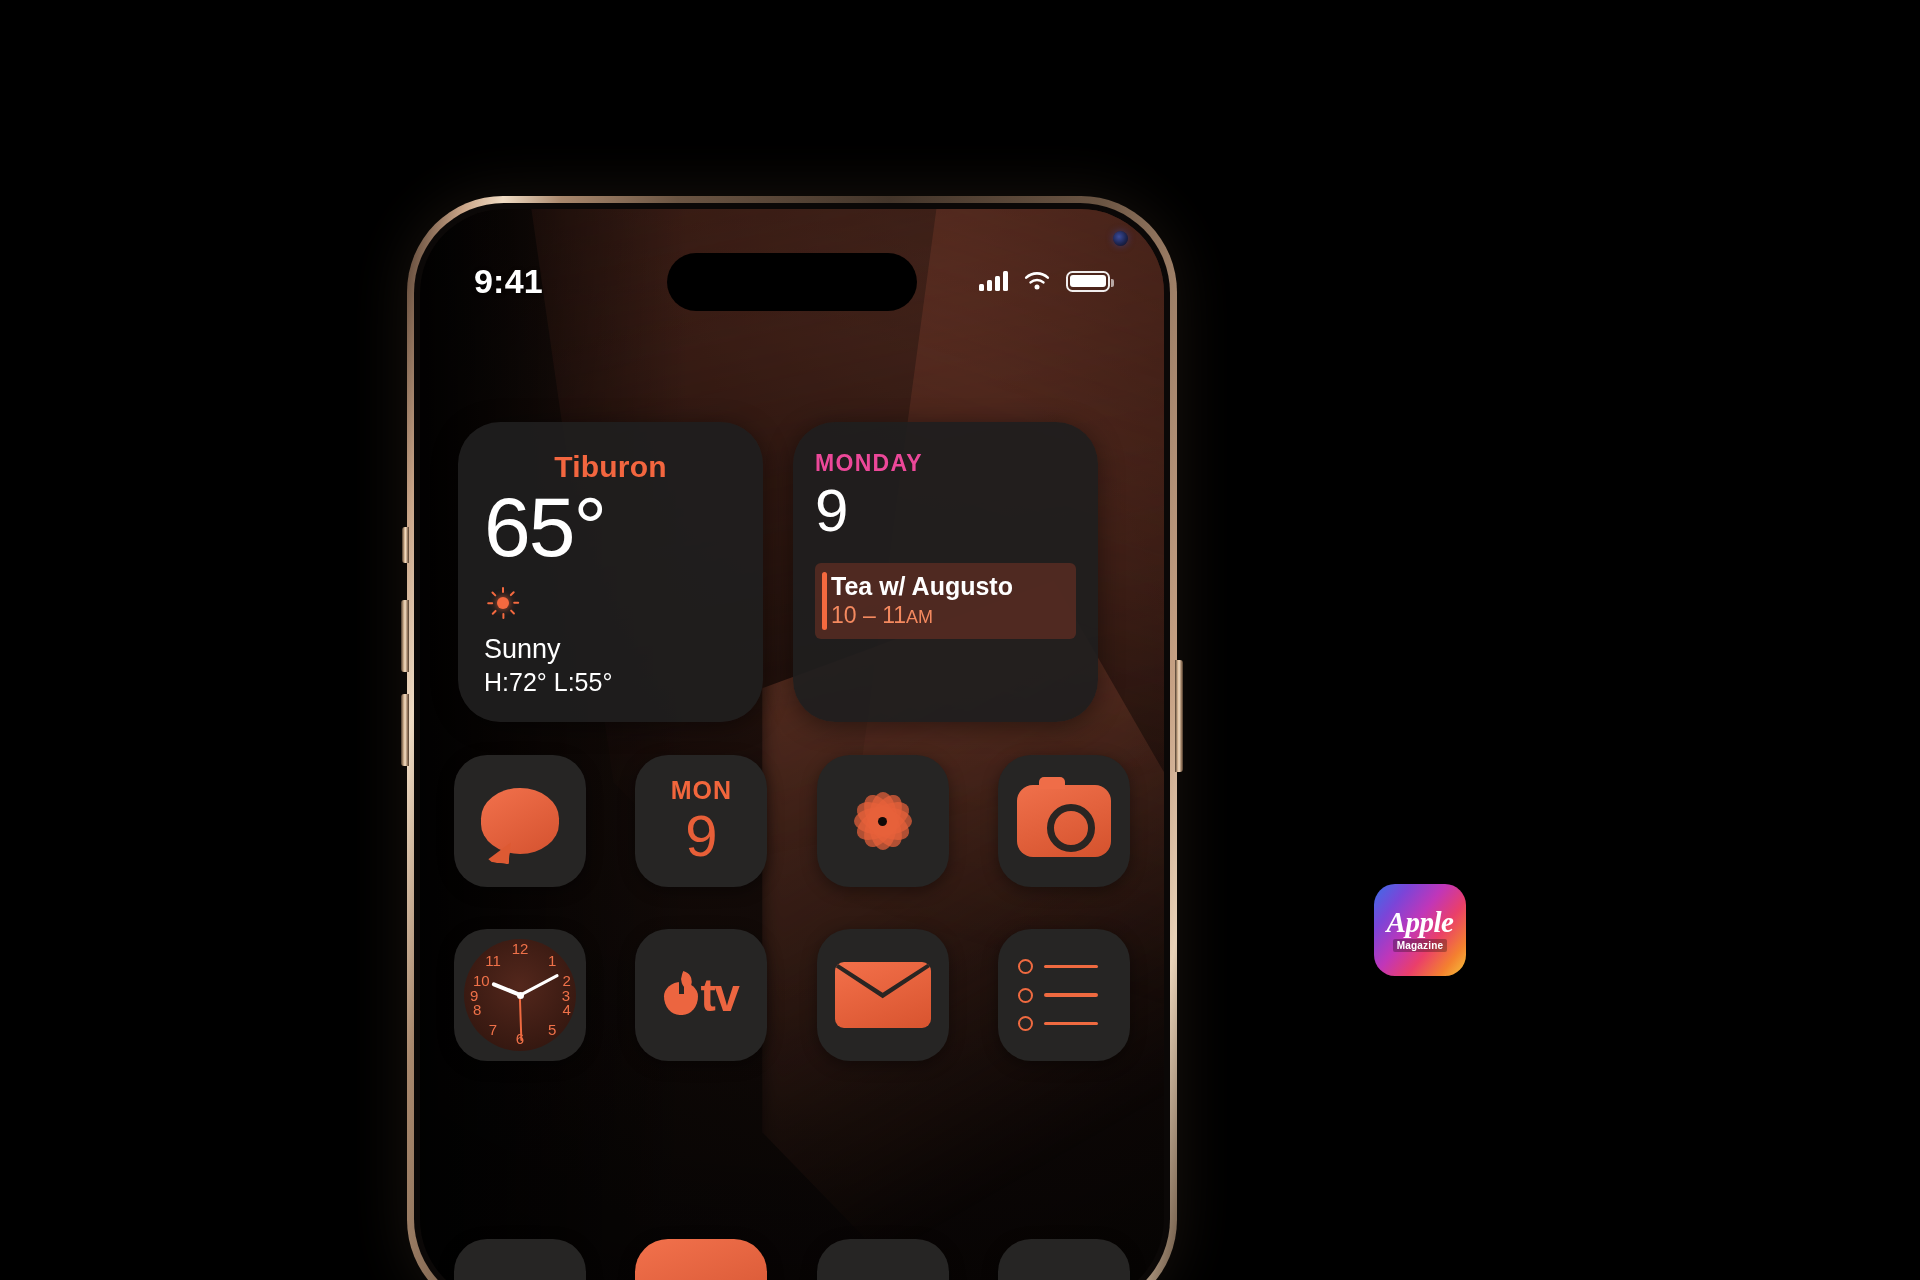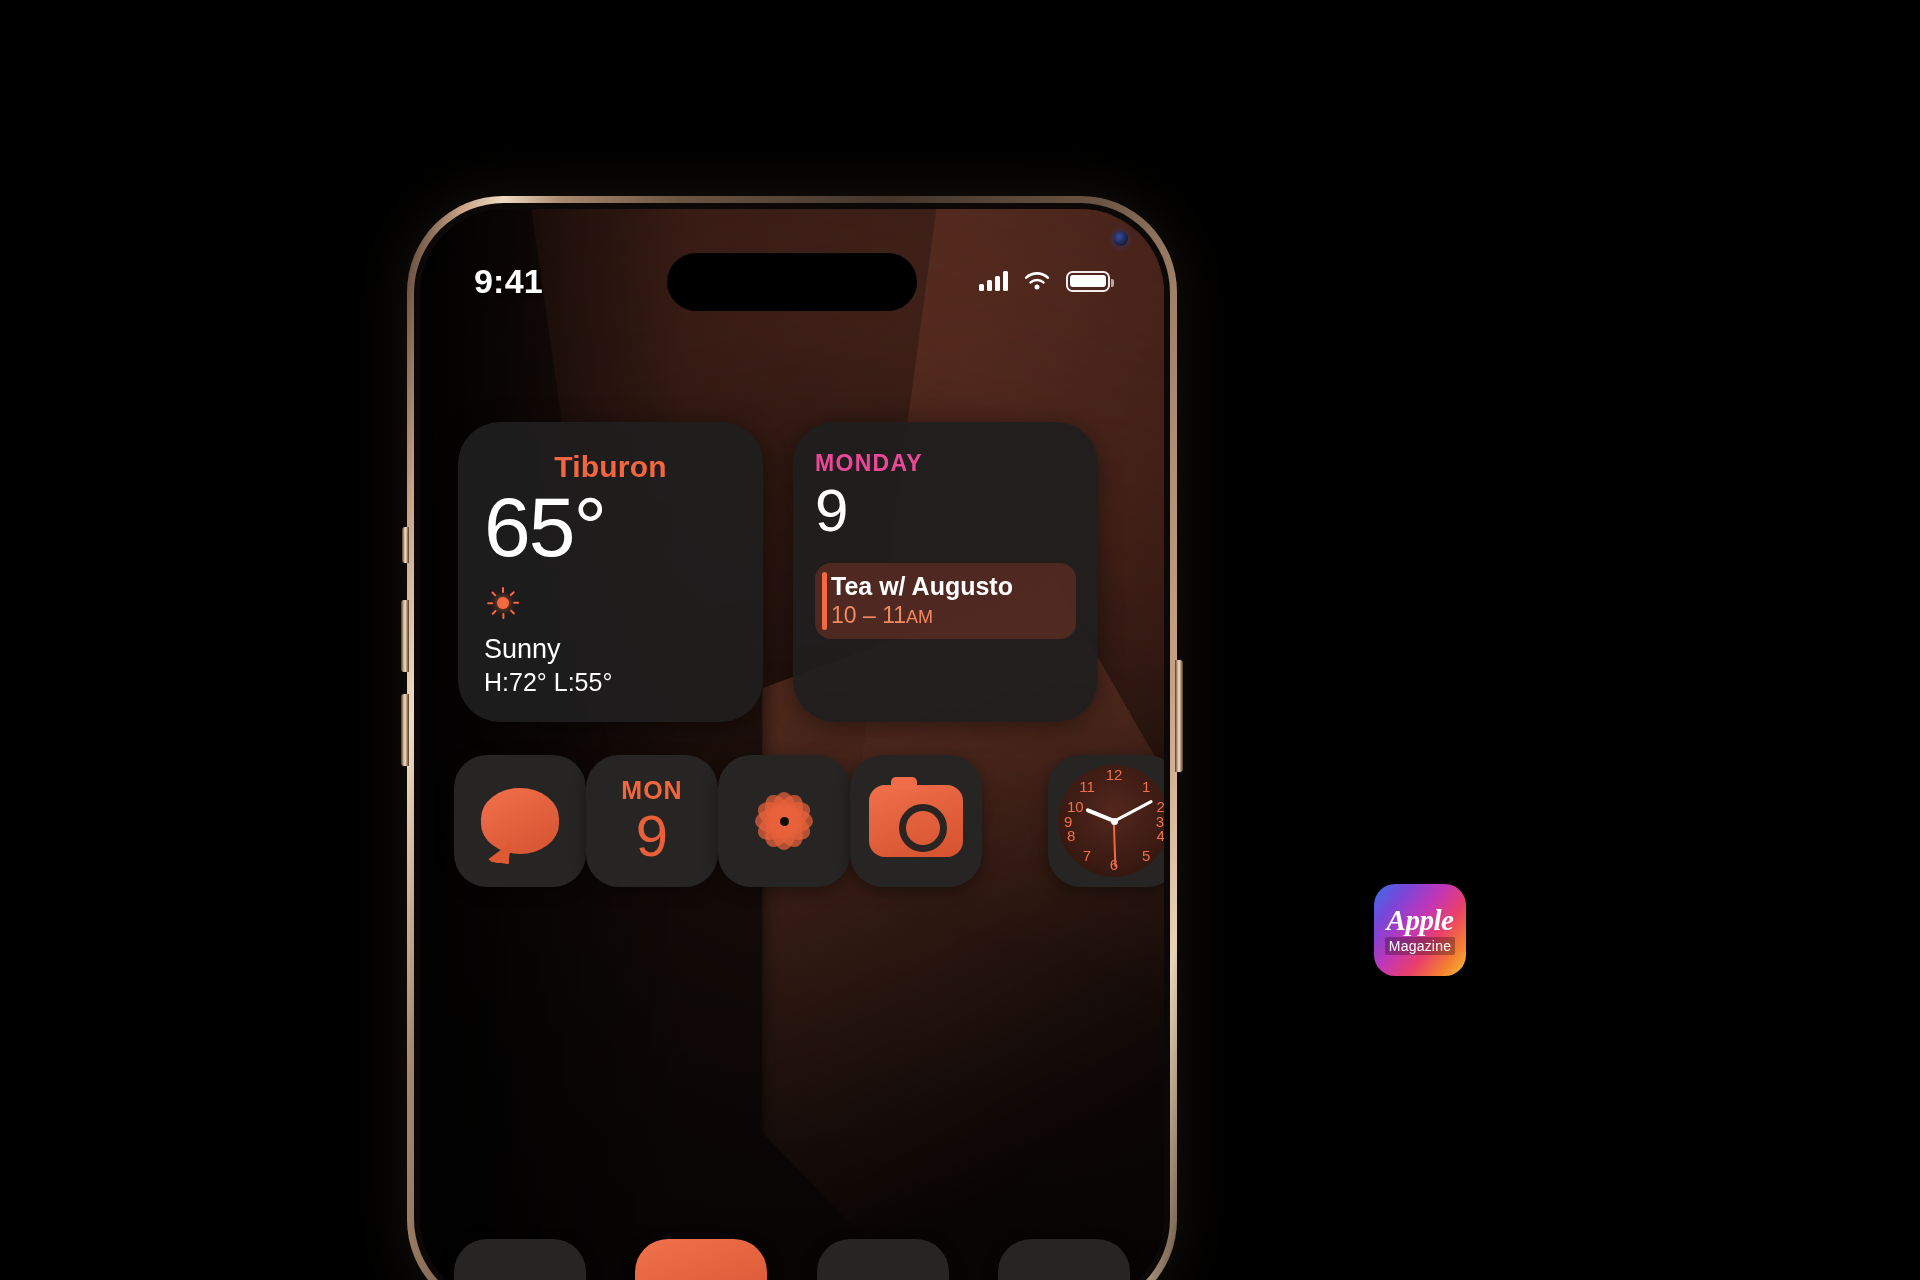--- a/index.html
+++ b/index.html
@@ -112,31 +112,31 @@
   .sun-icon .ray { position:absolute; left:16px; top:1px; width:2.4px; height:6px;
                    background:#f4693f; border-radius:2px;
                    transform-origin:1.2px 16px; }
   .wx-cond { font-size:27px; font-weight:400; line-height:1.26; }
   .wx-hl   { font-size:25px; font-weight:400; line-height:1.26; }
 
   
   #calendar-widget { padding:28px 22px 24px; color:#fff; }
   .cal-day { font-size:23px; font-weight:700; color:#ec4899; letter-spacing:1.3px; }
   .cal-num { font-size:60px; font-weight:400; line-height:1.0; margin-top:4px; letter-spacing:-1px; }
-  .cal-event { margin-top:22px; background:rgba(108,48,36,.62); border-radius:16px;
+  .cal-event { margin-top:22px; background:rgba(108,48,36,.62); border-radius:6px;
                padding:9px 12px 10px 16px; position:relative; overflow:hidden; }
   .cal-event::before { content:""; position:absolute; left:7px; top:9px; bottom:9px;
                        width:5px; border-radius:3px; background:#f4693f; }
   .cal-ev-title { font-size:25px; font-weight:700; line-height:1.15; }
   .cal-ev-time  { font-size:23px; font-weight:400; color:#f4895f; margin-top:1px; }
   .cal-ev-time .ampm { font-size:18px; }
 
   
   #appgrid { position:absolute; left:0; right:0; top:546px; z-index:5;
-             padding:0 34px; display:flex; flex-direction:row; gap:66px; }
+             padding:0 34px; display:flex; flex-direction:column; gap:42px; }
   .row { display:flex; justify-content:space-between; }
   .app { width:132px; }
   .tile { width:132px; height:132px; border-radius:33px;
           background:#262524; position:relative; overflow:hidden;
           box-shadow:0 4px 16px rgba(0,0,0,.40);
           display:flex; align-items:center; justify-content:center; }
 
   
   .ic-bubble { width:78px; height:66px; border-radius:50% / 46%;
                background:linear-gradient(150deg,#f2714c,#d4522f); position:relative; }
@@ -235,21 +235,21 @@
     position:absolute; left:1374px; top:884px; width:92px; height:92px;
     border-radius:21px; overflow:hidden;
     background:linear-gradient(128deg,#3a6fe8 0%, #7b45d8 22%, #c136b8 44%,
                                #ea3f6a 64%, #f4812f 84%, #f6c53b 100%);
     display:flex; flex-direction:column; align-items:center; justify-content:center;
     box-shadow:0 3px 14px rgba(0,0,0,.5);
   }
   #logo .apple-word { font-family:"Liberation Serif", serif; font-style:italic;
                       font-weight:700; color:#fff; font-size:29px; line-height:1;
                       letter-spacing:-.5px; }
-  #logo .mag-word { font-size:14px; font-weight:400; color:#fff; letter-spacing:.2px;
+  #logo .mag-word { font-size:10px; font-weight:700; color:#fff; letter-spacing:.2px;
                     background:rgba(0,0,0,.28); padding:1px 4px; border-radius:2px;
                     margin-top:2px; }
 </style>
 </head>
 <body>
 
 <div id="stage">
 
   <div id="phone">
     <div id="bezel">

